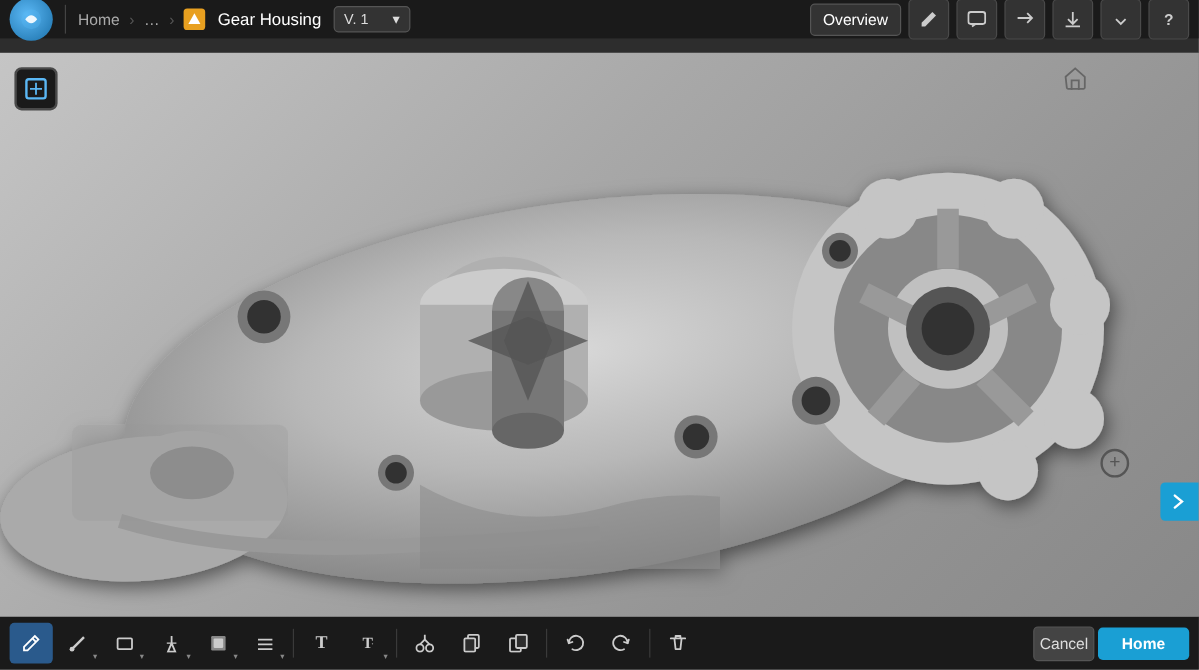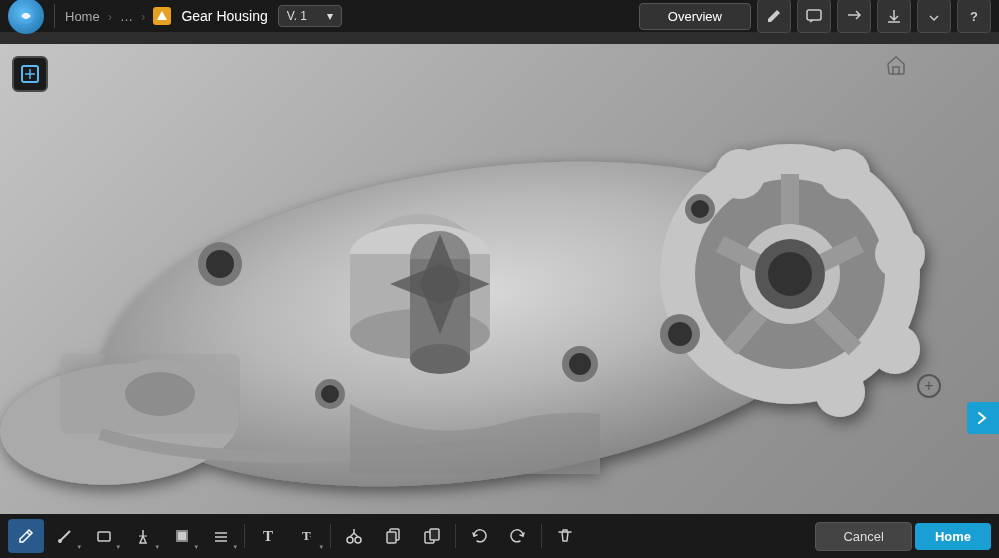--- a/index.html
+++ b/index.html
@@ -74,21 +74,21 @@
     }
 
     .spacer { flex: 1; }
 
     .overview-btn {
       background: #333;
       border: 1px solid #555;
       border-radius: 4px;
       color: #fff;
       font-size: 13px;
-      padding: 5px 28px;
+      padding: 5px 10px;
       cursor: pointer;
     }
 
     .icon-btn {
       width: 34px; height: 34px;
       background: #333;
       border: 1px solid #4a4a4a;
       border-radius: 4px;
       display: flex; align-items: center; justify-content: center;
       cursor: pointer;
@@ -208,21 +208,21 @@
     }
 
     .bottom-spacer { flex: 1; }
 
     .cancel-btn {
       background: #444;
       border: 1px solid #555;
       border-radius: 4px;
       color: #ddd;
       font-size: 13px;
-      padding: 6px 27px;
+      padding: 6px 4px;
       cursor: pointer;
     }
 
     .save-btn {
       background: #1a9fd4;
       border: none;
       border-radius: 4px;
       color: #fff;
       font-size: 13px;
       font-weight: 600;

